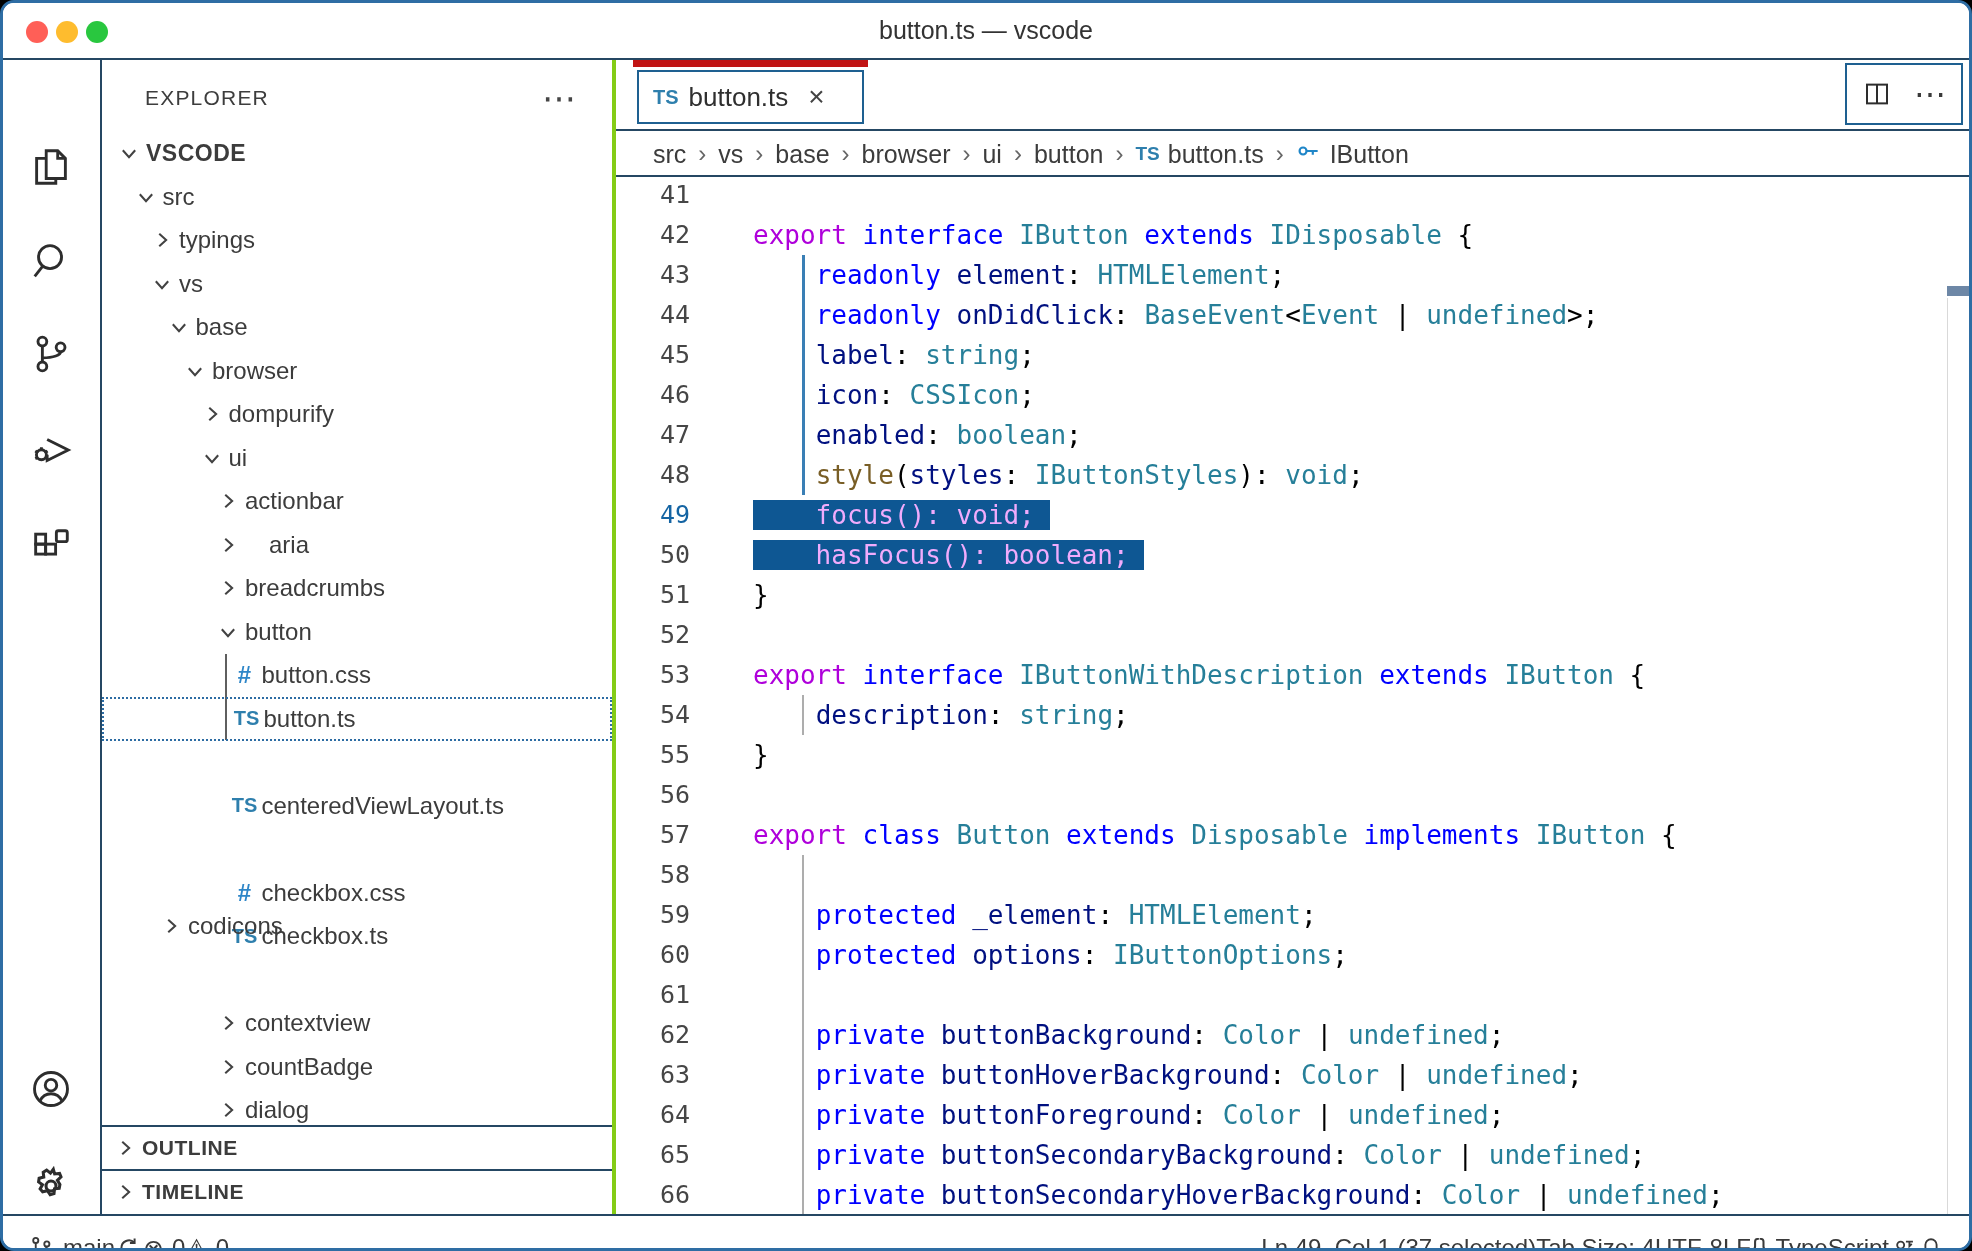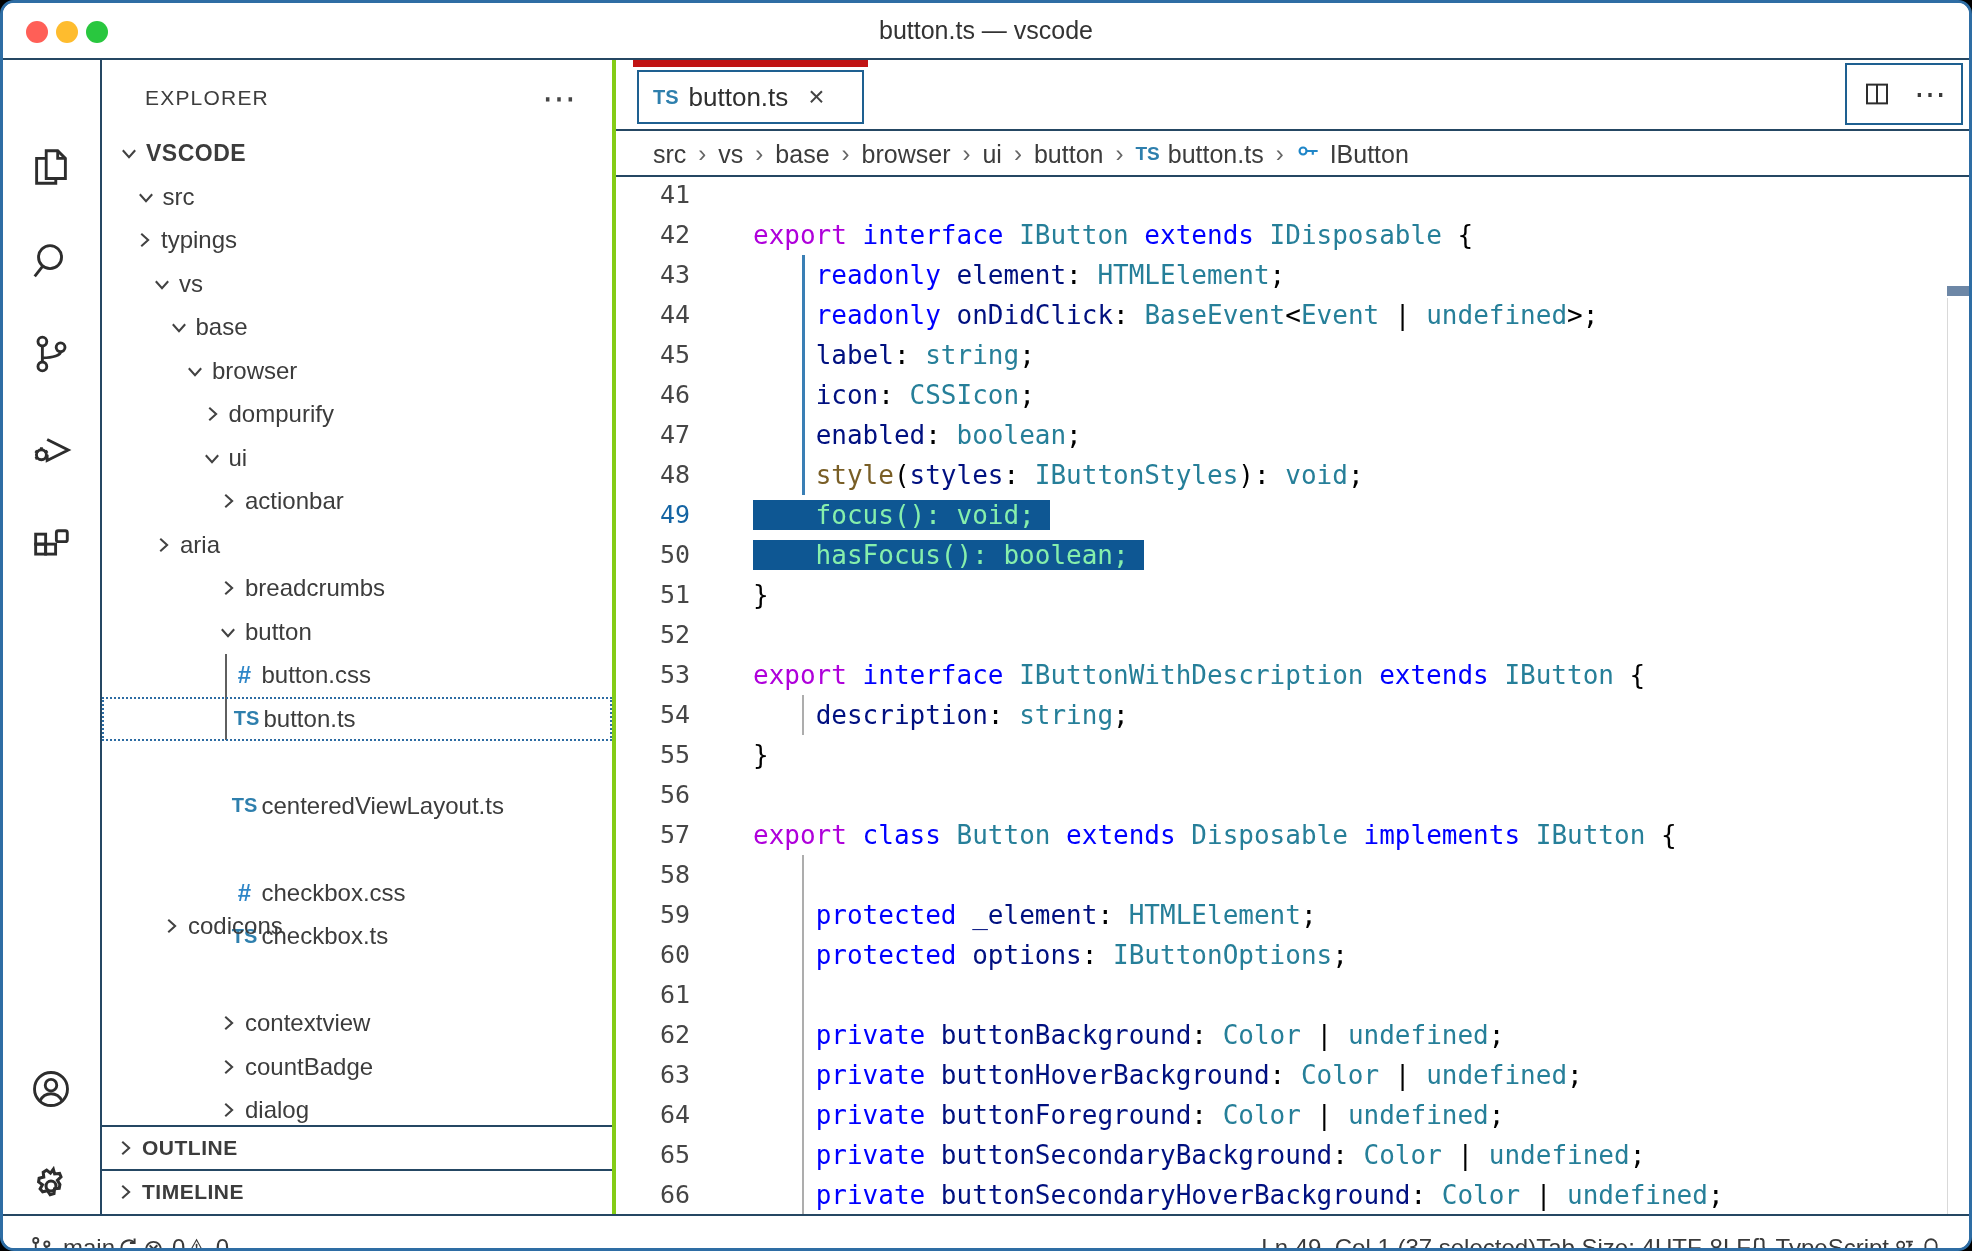--- a/index.html
+++ b/index.html
@@ -50,21 +50,21 @@
   .bc-ts{font-size:19px;font-weight:700;color:#2e7fad;}
   #iface-icon{width:26px;height:26px;color:#1f86c8;}
   
   #codepane{position:absolute;left:0;top:119px;width:100%;height:1035px;overflow:hidden;background:#fff;}
   .cline{position:absolute;left:0;width:100%;height:40px;line-height:40px;font-family:"DejaVu Sans Mono",monospace;font-size:26px;cursor:text;}
   .lnum{position:absolute;left:0;top:0;width:74px;text-align:right;color:#464646;font-size:25px;}
   .lnum.active{color:#1464a3;}
   .ctext{position:absolute;left:137px;top:0;white-space:pre;}
   .tk-k1{color:#AF00DB}.tk-k2{color:#0000FF}.tk-ty{color:#267F99}
   .tk-pr{color:#001080}.tk-fn{color:#795E26}.tk-pl{color:#000000}
-  .tk-sel{background:#0e5793;color:#86efac;}
+  .tk-sel{background:#0e5793;color:#f0abfc;}
   .iguide{position:absolute;width:2px;}
   .iguide.active{background:#3a7fb5;width:2.5px;}
   .iguide.normal{background:#adadad;}
   #sb-hairline{position:absolute;left:1331px;top:119px;width:1px;height:1035px;background:#d9d9d9;}
   #ruler-marker{position:absolute;left:1331px;top:226px;width:26px;height:10px;background:#6d87a6;cursor:pointer;}
   
   #statusbar{position:absolute;left:0;top:1211px;width:100%;height:40px;background:#fff;border-top:2px solid #254763;
              display:flex;align-items:center;justify-content:space-between;padding:0 24px;font-size:24px;color:#3a3a3a;}
   .st-group{display:flex;margin-top:26px;}
   .st-item{display:flex;align-items:center;gap:8px;cursor:pointer;white-space:nowrap;}
@@ -152,21 +152,21 @@
           <span class="tlabel">VSCODE</span>
         </div>
         <div class="trow" style="top: 114.5px; padding-left: 26.5px;">
           <span class="tslot">
             <svg viewBox="0 0 16 16" width="22" height="22" fill="none" stroke="#424242" stroke-width="1.5">
               <path d="M3.5 6l4.5 5 4.5-5"></path>
             </svg>
           </span>
           <span class="tlabel">src</span>
         </div>
-        <div class="trow" style="top: 158px; padding-left: 25px;">
+        <div class="trow" style="top: 158px; padding-left: 43px;">
           <span class="tslot">
             <svg viewBox="0 0 16 16" width="22" height="22" fill="none" stroke="#424242" stroke-width="1.5">
               <path d="M6 3.5l5 4.5-5 4.5"></path>
             </svg>
           </span>
           <span class="tlabel">typings</span>
         </div>
         <div class="trow" style="top: 201.5px; padding-left: 43px;">
           <span class="tslot">
             <svg viewBox="0 0 16 16" width="22" height="22" fill="none" stroke="#424242" stroke-width="1.5">
@@ -208,21 +208,21 @@
           <span class="tlabel">ui</span>
         </div>
         <div class="trow" style="top: 419px; padding-left: 109px;">
           <span class="tslot">
             <svg viewBox="0 0 16 16" width="22" height="22" fill="none" stroke="#424242" stroke-width="1.5">
               <path d="M6 3.5l5 4.5-5 4.5"></path>
             </svg>
           </span>
           <span class="tlabel">actionbar</span>
         </div>
-        <div class="trow" style="top: 462.5px; padding-left: 44px;">
+        <div class="trow" style="top: 462.5px; padding-left: 109px; gap: 24px;">
           <span class="tslot">
             <svg viewBox="0 0 16 16" width="22" height="22" fill="none" stroke="#424242" stroke-width="1.5">
               <path d="M6 3.5l5 4.5-5 4.5"></path>
             </svg>
           </span>
           <span class="tlabel">aria</span>
         </div>
         <div class="trow" style="top: 506px; padding-left: 109px;">
           <span class="tslot">
             <svg viewBox="0 0 16 16" width="22" height="22" fill="none" stroke="#424242" stroke-width="1.5">

